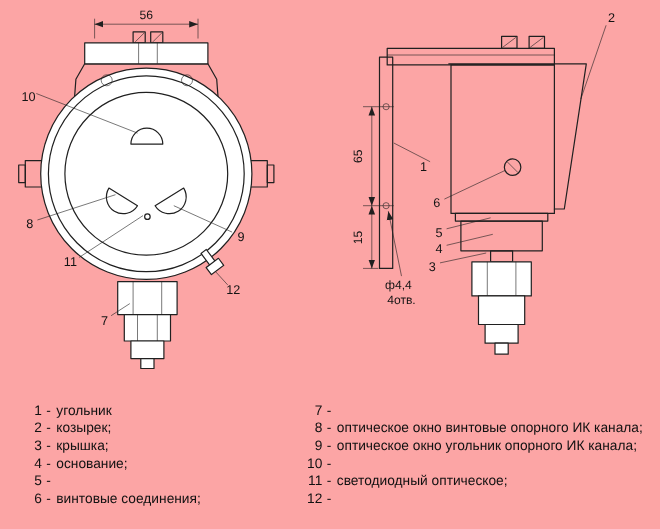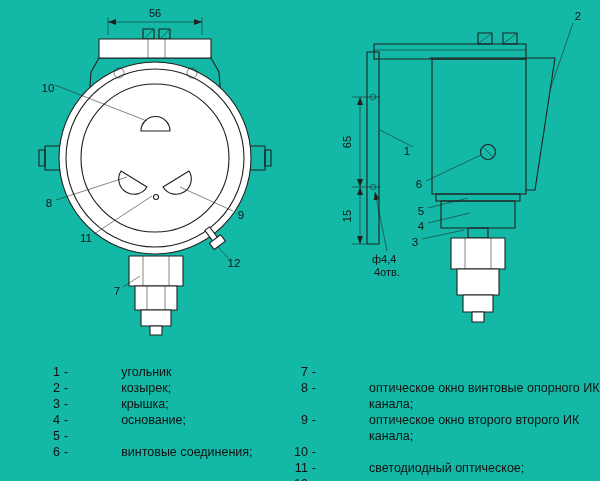--- a/index.html
+++ b/index.html
@@ -1,33 +1,33 @@
 <!DOCTYPE html>
 <html><head>
 <meta charset="utf-8">
 <title>Technical drawing</title>
 <style>
   * { margin:0; padding:0; box-sizing:border-box; }
   html,body { background:#ffffff; }
   body { width:600px; height:481px; font-family:"Liberation Sans", sans-serif; color:#111; }
-  .page { width:600px; height:481px; background:#14b8a6; overflow:hidden;padding-left:22px; }
+  .page { width:600px; height:481px; background:#fca5a5; overflow:hidden; }
   svg text { font-family:"Liberation Sans", sans-serif; }
   .dimtext { font-size:11px; fill:#141414; }
   .callout { font-size:11.5px; fill:#141414; }
   .ol  { fill:none; stroke:#202020; stroke-width:1.1; stroke-linejoin:round; stroke-linecap:round; }
   .olf { fill:#ffffff; stroke:#202020; stroke-width:1.1; stroke-linejoin:round; }
   .thin{ fill:none; stroke:#202020; stroke-width:0.55; }
   .legend { display:flex; padding:8px 0 0 24px; }
   .legend-col { display:flex; flex-direction:column; }
   .legend-col-left  { width:255px; }
   .legend-col-right { width:315px; }
   .legend-item { display:flex; align-items:flex-start; font-size:12.5px; line-height:16px; }
   .li-num  { width:14px; text-align:right; flex:none; }
   .li-dash { padding:0 5px 0 4px; flex:none; }
-  .li-text { white-space:pre-line;margin-left:48px; }
+  .li-text { white-space:pre-line; }
 </style>
 </head>
 <body>
 
 <div class="page">
 
   <svg width="600" height="352" viewBox="0 0 600 352">
     <defs>
       <marker id="ae" markerWidth="9" markerHeight="8" refX="8" refY="4" orient="auto" markerUnits="userSpaceOnUse">
           <path d="M0,1 L8,4 L0,7 Z" fill="#202020"></path>
@@ -225,21 +225,21 @@
         <span class="li-dash">-</span>
       </div>
       <div class="legend-item">
         <span class="li-num">8</span>
         <span class="li-dash">-</span>
         <span class="li-text">оптическое окно винтовые опорного ИК канала;</span>
       </div>
       <div class="legend-item">
         <span class="li-num">9</span>
         <span class="li-dash">-</span>
-        <span class="li-text">оптическое окно второго второго ИК канала;</span>
+        <span class="li-text">оптическое окно угольник опорного ИК канала;</span>
       </div>
       <div class="legend-item">
         <span class="li-num">10</span>
         <span class="li-dash">-</span>
       </div>
       <div class="legend-item">
         <span class="li-num">11</span>
         <span class="li-dash">-</span>
         <span class="li-text">светодиодный оптическое;</span>
       </div>

